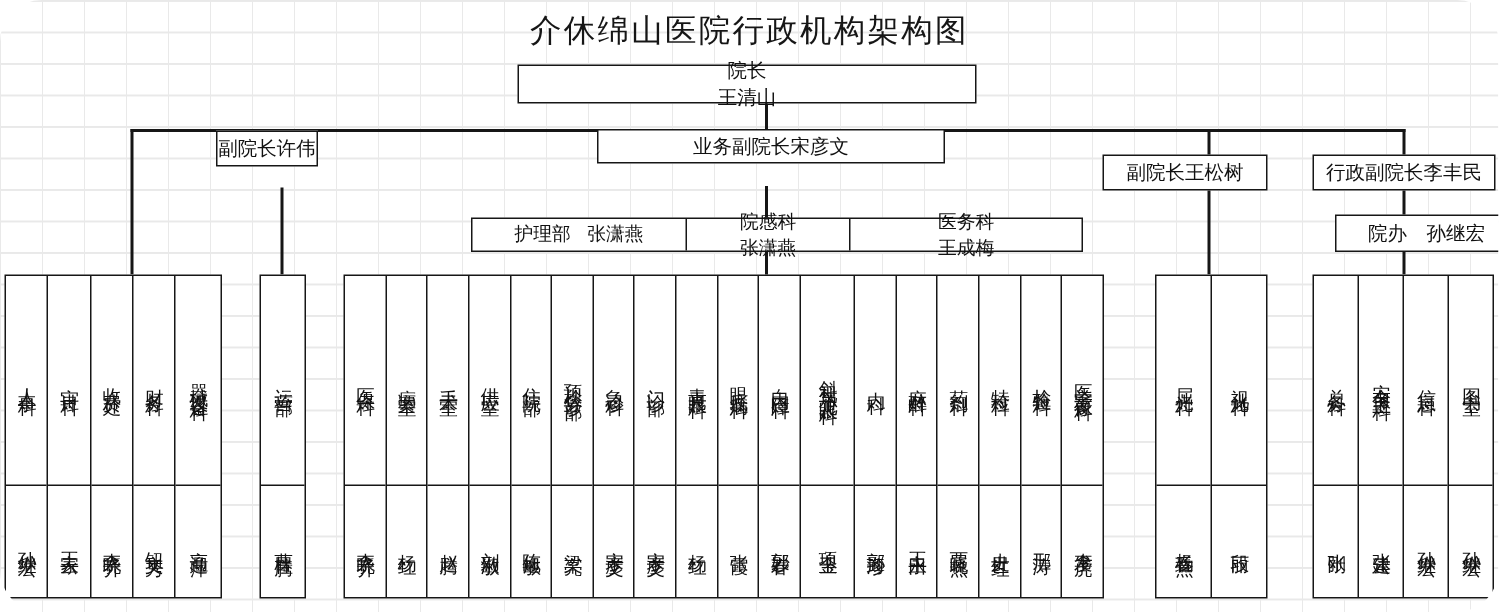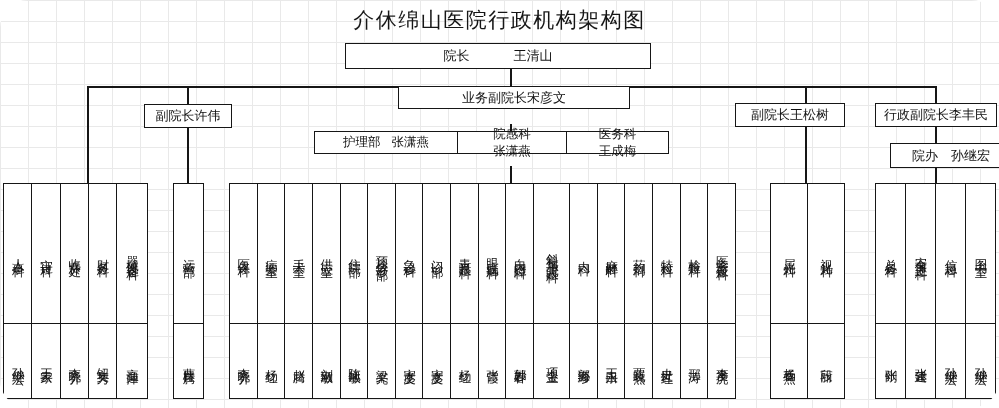--- a/index.html
+++ b/index.html
@@ -20,21 +20,21 @@
   }
   .box{
     position:absolute;box-sizing:border-box;background:#fff;
     border:1.5px solid #161616;
     display:flex;align-items:center;justify-content:center;
     font-size:13px;white-space:nowrap;
   }
   .box .gap-lg{display:inline-block;width:44px;}
   .box .gap-sm{display:inline-block;width:13px;}
   .midrow{
-    position:absolute;left:314px;top:131px;width:355px;height:23px;
+    position:absolute;left:314px;top:145px;width:408px;height:23px;
     display:flex;box-sizing:border-box;border:1.5px solid #161616;background:#fff;
   }
   .midrow .cell{
     display:flex;align-items:center;justify-content:center;
     font-size:12.5px;white-space:nowrap;box-sizing:border-box;
   }
   .midrow .cell + .cell{border-left:1.5px solid #161616;flex-direction:column;}
   .midrow .cell .gap-sm{display:inline-block;width:11px;}
   .col-group{
     position:absolute;top:183px;height:216px;display:flex;
@@ -67,27 +67,27 @@
   <div class="line" style="left:187px;top:125px;width:2px;height:58px;"></div>
   <div class="line" style="left:510px;top:86px;width:2px;height:18px;"></div>
   <div class="line" style="left:510px;top:124px;width:2px;height:22px;"></div>
   <div class="line" style="left:510px;top:166px;width:2px;height:18px;"></div>
   <div class="line" style="left:805px;top:86px;width:2px;height:18px;"></div>
   <div class="line" style="left:805px;top:126px;width:2px;height:57px;"></div>
   <div class="line" style="left:935px;top:86px;width:2px;height:18px;"></div>
   <div class="line" style="left:935px;top:126px;width:2px;height:18px;"></div>
   <div class="line" style="left:935px;top:165px;width:2px;height:18px;"></div>
 
-  <div class="box" style="left:345px;top:43px;width:306px;height:26px;">
+  <div class="box" style="left:345px;top:43px;width:306px;height:26px;flex-direction:column;">
     <span>院长</span>
     <span class="gap-lg"></span>
     <span>王清山</span>
   </div>
 
-  <div class="box" style="left:144px;top:104px;width:88px;height:24px;">副院长许伟</div>
+  <div class="box" style="left:144px;top:87px;width:68px;height:24px;">副院长许伟</div>
   <div class="box" style="left:398px;top:86px;width:232px;height:23px;">业务副院长宋彦文</div>
   <div class="box" style="left:875px;top:103px;width:122px;height:24px;">行政副院长李丰民</div>
   <div class="box" style="left:735px;top:103px;width:110px;height:24px;">副院长王松树</div>
 
   <div class="midrow">
     <div class="cell" style="flex:0 0 142px;">
       <span>护理部</span>
       <span class="gap-sm"></span>
       <span>张潇燕</span>
     </div>

